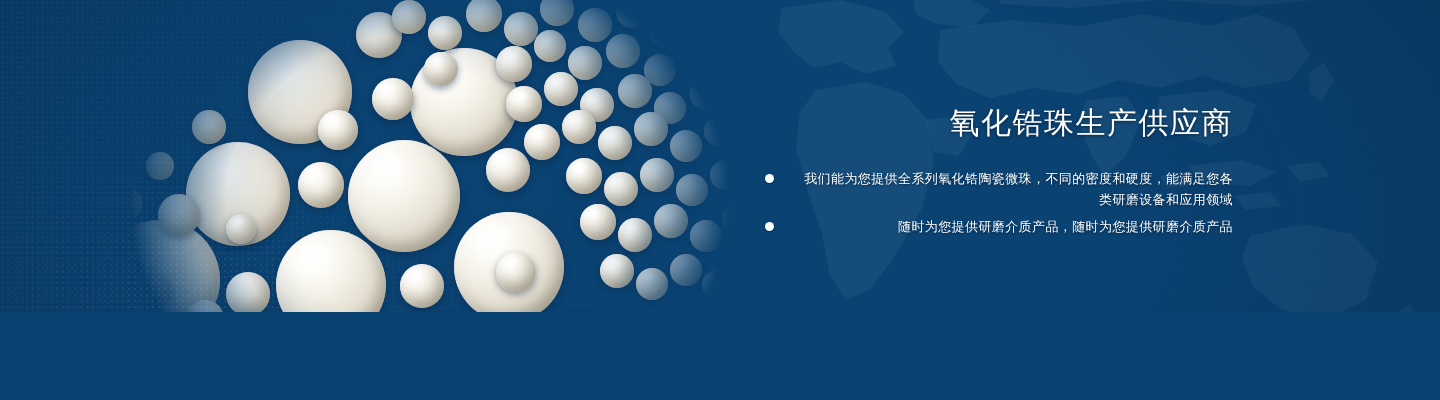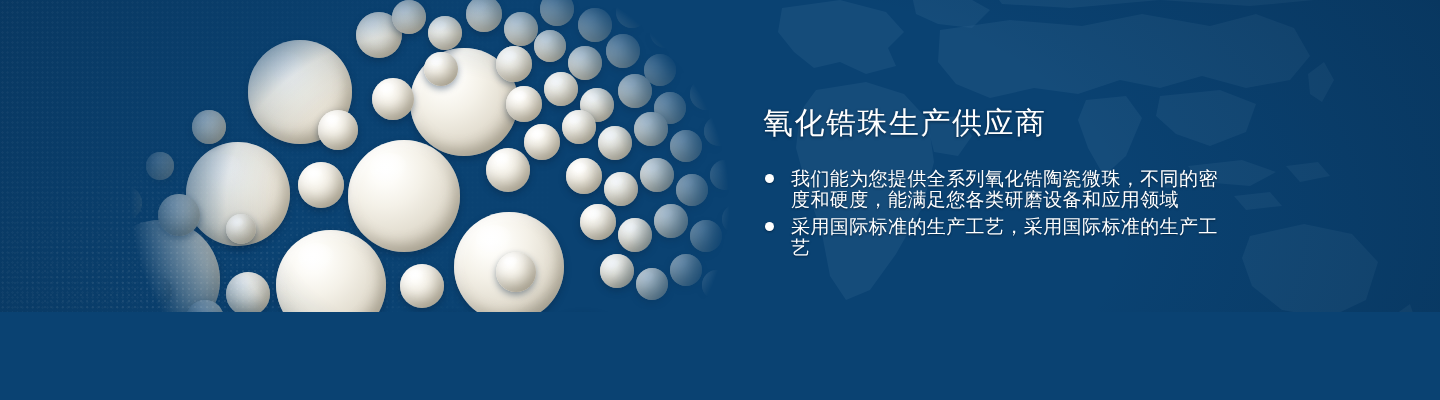--- a/index.html
+++ b/index.html
@@ -5,20 +5,21 @@
 <style>
   html,body{margin:0;padding:0;}
   body{
     width:1440px;height:400px;overflow:hidden;
     font-family:"Liberation Sans","DejaVu Sans",sans-serif;
     background:#0a4272;
   }
   #banner{
     position:relative;width:1440px;height:312px;overflow:hidden;
     background:#0a4272;
+    text-align:right;
   }
 
   
   .bg-base{
     position:absolute;inset:0;
     background:
       radial-gradient(ellipse 620px 430px at 640px 300px, #4a80a6 0%, #3a6d94 22%, #1e55845 55%, #0d456f00 78%),
       radial-gradient(ellipse 900px 620px at 980px 230px, #2a6690 0%, #1a527e 35%, #0c416d00 72%),
       linear-gradient(160deg,#0a4274 0%,#0a4173 38%,#0d4773 62%,#0b416e 100%);
   }
@@ -74,21 +75,21 @@
 
   
   #copy{position:absolute;left:763px;top:104px;width:470px;}
   #headline{
     margin:0;color:#ffffff;font-size:30px;font-weight:400;letter-spacing:1.5px;
     line-height:1.25;text-shadow:0 1px 3px rgba(3,24,45,.75);
   }
   #bullets{list-style:none;margin:26px 0 0 0;padding:0;}
   #bullets li{
     position:relative;padding-left:28px;margin-bottom:6px;
-    color:#ffffff;font-size:19px;line-height:21px;letter-spacing:.4px;
+    color:#ffffff;font-size:13px;line-height:21px;letter-spacing:.4px;
     text-shadow:0 1px 2px rgba(3,24,45,.7);
   }
   .dot{
     position:absolute;left:2px;top:6px;width:9px;height:9px;border-radius:50%;
     background:#ffffff;box-shadow:0 1px 2px rgba(3,24,45,.5);
   }
 </style>
 </head>
 <body>
 
@@ -237,18 +238,18 @@
 
   <div id="copy">
     <h1 id="headline">氧化锆珠生产供应商</h1>
     <ul id="bullets">
       <li>
         <span class="dot"></span>
         <span>我们能为您提供全系列氧化锆陶瓷微珠，不同的密度和硬度，能满足您各类研磨设备和应用领域</span>
       </li>
       <li>
         <span class="dot"></span>
-        <span>采用国际标准的生产工艺，采用国际标准的生产工艺</span>
+        <span>随时为您提供研磨介质产品，随时为您提供研磨介质产品</span>
       </li>
     </ul>
   </div>
 
 </div>
 
 </body></html>

